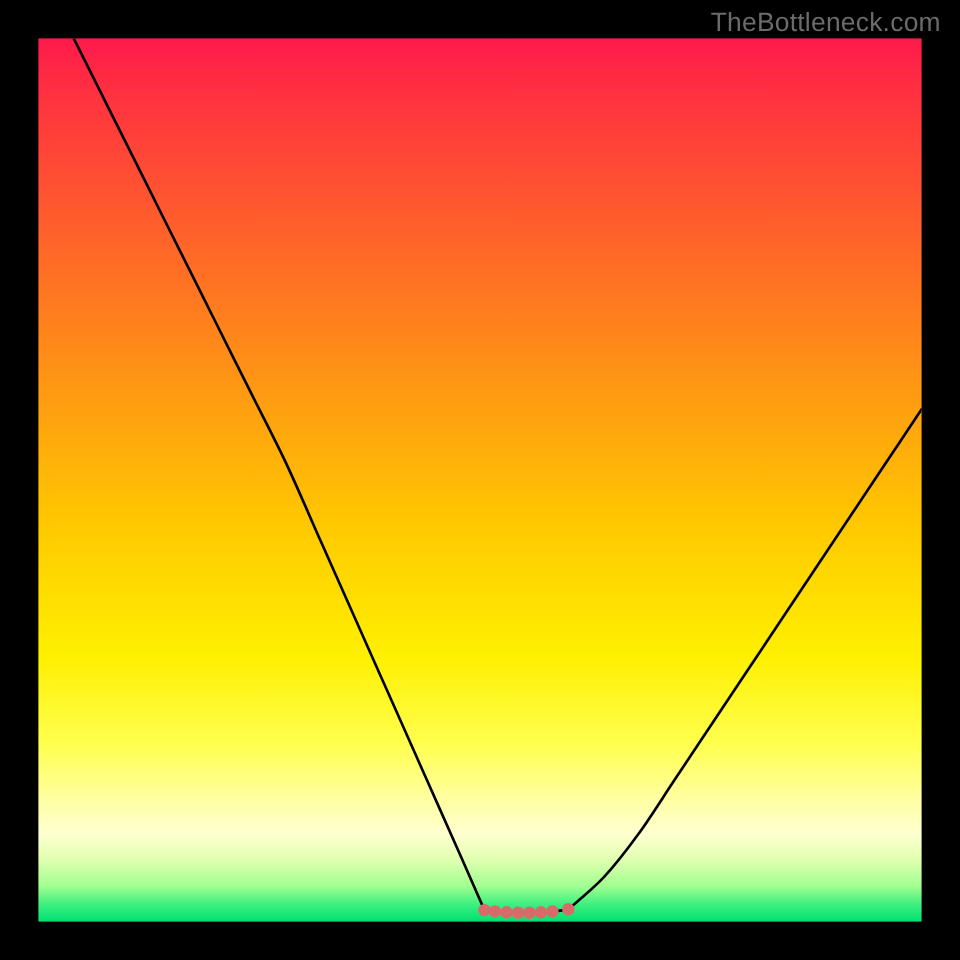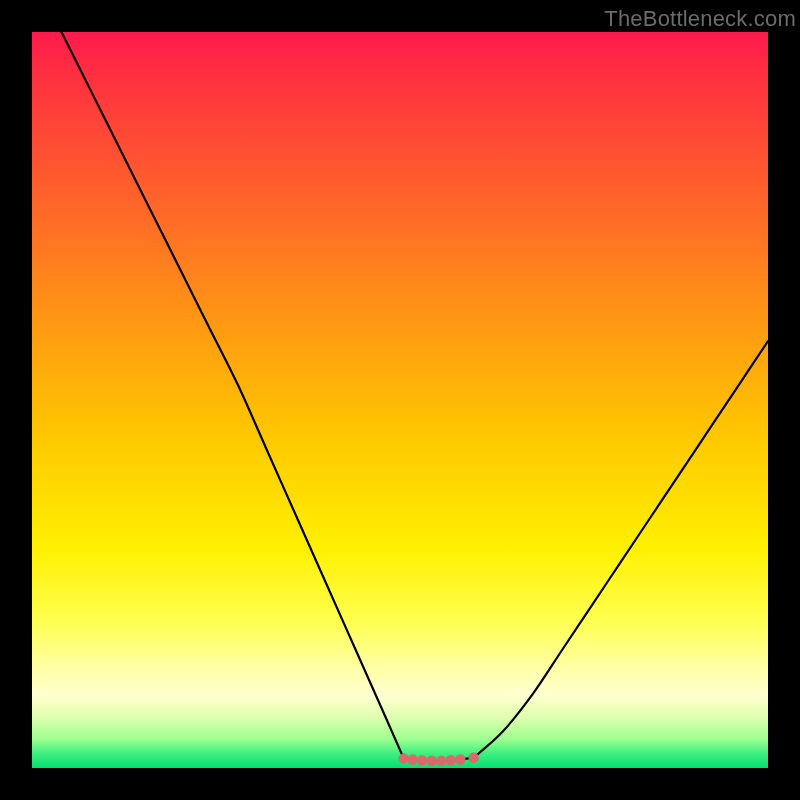--- a/index.html
+++ b/index.html
@@ -43,21 +43,21 @@
   .curves {
     position: absolute;
     left: 0;
     top: 0;
     width: 736px;
     height: 736px;
   }
   .watermark {
     position: absolute;
     top: 6px;
-    right: 4px;
+    right: 16px;
     color: #6b6b6b;
     font-size: 22px;
     font-weight: 400;
     letter-spacing: 0.2px;
   }
 </style>
 </head>
 <body>
 
 <div class="frame">

